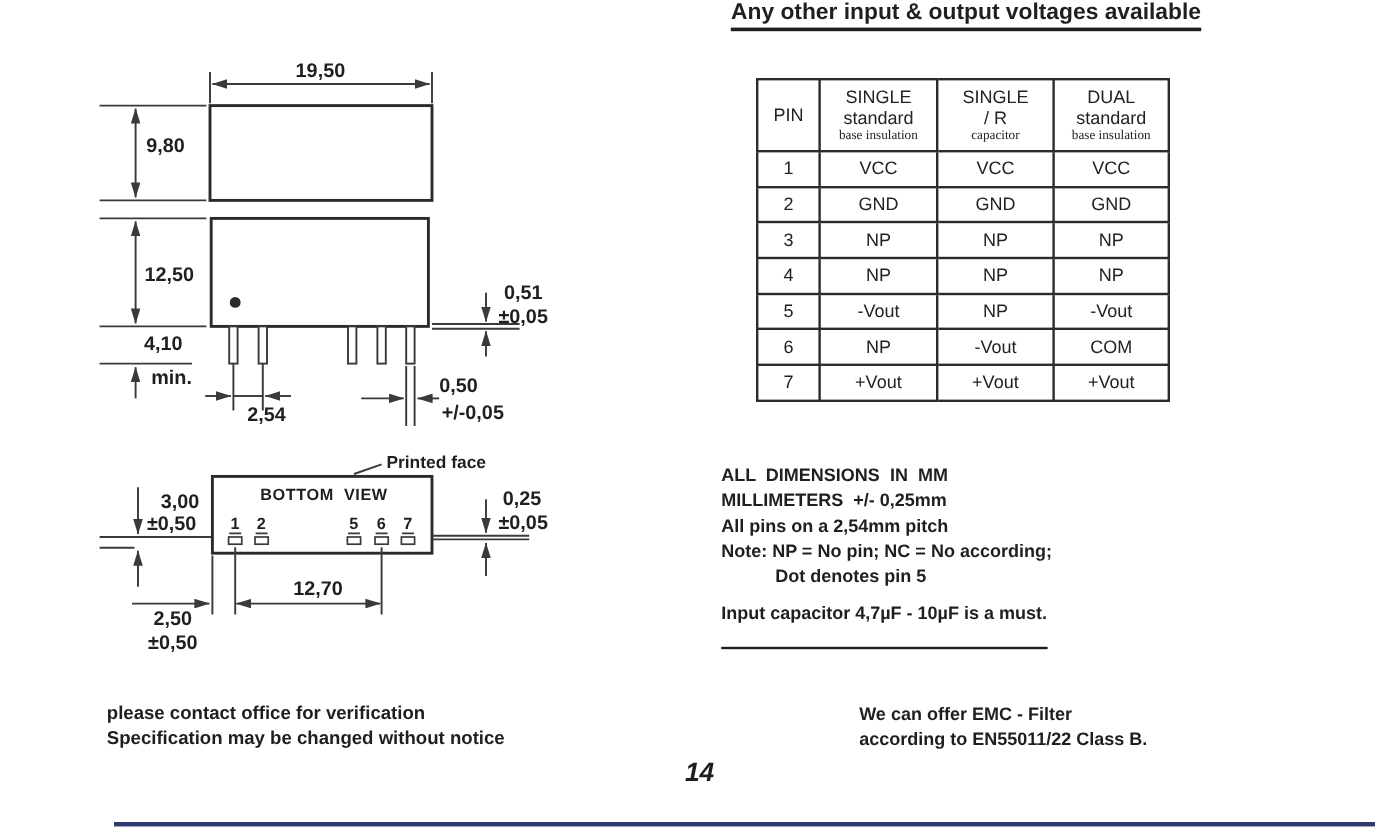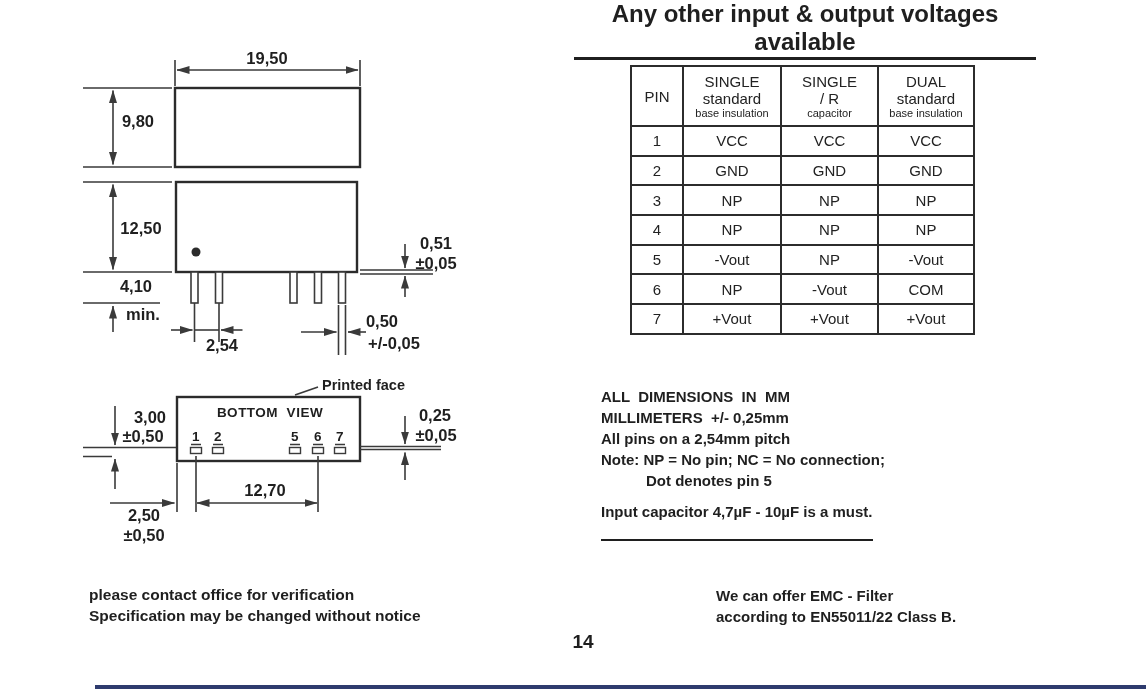--- a/index.html
+++ b/index.html
@@ -15,40 +15,40 @@
   .dwg .pre { white-space:pre; }
   .ln   { stroke:#3a3a3a; stroke-width:1.6; fill:none; }
   .body { stroke:#2b2b2b; stroke-width:2.4; fill:#ffffff; }
   .pin  { stroke:#3a3a3a; stroke-width:1.6; fill:#ffffff; }
   .pad  { stroke:#3a3a3a; stroke-width:1.4; fill:#ffffff; }
   .arr2 { marker-start:url(#arr); marker-end:url(#arr); }
   .arr1 { marker-end:url(#arr); }
 
   
   .heading { position:absolute; left:538px; top:0px; width:498px; text-align:center; }
-  .heading span { display:inline-block; font-size:24px; font-weight:bold; border-bottom:3px solid #1f1f1f; padding-bottom:1px;margin-left:36px; }
+  .heading span { display:inline-block; font-size:19px; font-weight:bold; border-bottom:3px solid #1f1f1f; padding-bottom:1px;margin-left:36px; }
   .subheading { position:absolute; left:538px; top:26px; width:522px; text-align:center; font-size:14.5px; font-weight:bold; }
 
   table.pin-table { position:absolute; left:630px; top:65px; width:343px; border-collapse:collapse; table-layout:fixed; }
   table.pin-table td { border:2px solid #2c2c2c; text-align:center; vertical-align:middle; font-size:15px; color:#222; }
   td.tbl-title { height:27px; font-size:15px; letter-spacing:0.5px; white-space:pre; }
   tr.hdr td { height:60px; line-height:17px; }
-  .hdr-small { font-size:11px; line-height:12px; display:block; }
+  .hdr-small { font-size:11px; line-height:12px; display:block;font-family:Liberation Serif, serif; }
   tr.data td { height:29.7px; }
 
   .notes { position:absolute; left:601px; top:386px; width:420px; font-size:15px; font-weight:bold; }
   .notes .nline { line-height:21px; white-space:pre; }
   .notes .indent { padding-left:45px; }
   .input-cap { margin-top:12px; }
   .input-cap span { display:inline-block; border-bottom:2px solid #1f1f1f; padding-bottom:19px; white-space:pre; }
 
   
   .spec-note { position:absolute; left:89px; top:584px; font-size:15.5px; font-weight:bold; line-height:21px; }
   .emc-note  { position:absolute; left:716px; top:585px; font-size:15px; font-weight:bold; line-height:21px; }
-  .page-num  { position:absolute; left:559px; top:631px; width:48px; text-align:center; font-size:19px; font-weight:bold; }
+  .page-num  { position:absolute; left:559px; top:631px; width:48px; text-align:center; font-size:22px; font-weight:bold;font-style:italic; }
   .footer-bar { position:absolute; left:95px; top:685px; width:1051px; height:4px; background:#2e3b6e; }
 </style>
 </head>
 <body>
 
 <div class="page">
 
   <svg class="dwg" width="500" height="560" viewBox="0 0 500 560">
     <defs>
       <marker id="arr" markerUnits="userSpaceOnUse" markerWidth="13" markerHeight="8" refX="12.5" refY="4" orient="auto-start-reverse">
@@ -204,21 +204,21 @@
           <td>+Vout</td>
           <td>+Vout</td>
     </tr>
   </tbody>
     </table>
 
   <div class="notes">
     <div class="nline">ALL  DIMENSIONS  IN  MM</div>
     <div class="nline">MILLIMETERS  +/- 0,25mm</div>
     <div class="nline">All pins on a 2,54mm pitch</div>
-    <div class="nline">Note: NP = No pin; NC = No connection;</div>
+    <div class="nline">Note: NP = No pin; NC = No according;</div>
     <div class="nline indent">Dot denotes pin 5</div>
     <div class="input-cap">
       <span>Input capacitor 4,7µF - 10µF is a must.</span>
     </div>
   </div>
 
   <div class="spec-note">
     <div>please contact office for verification</div>
     <div>Specification may be changed without notice</div>
   </div>

